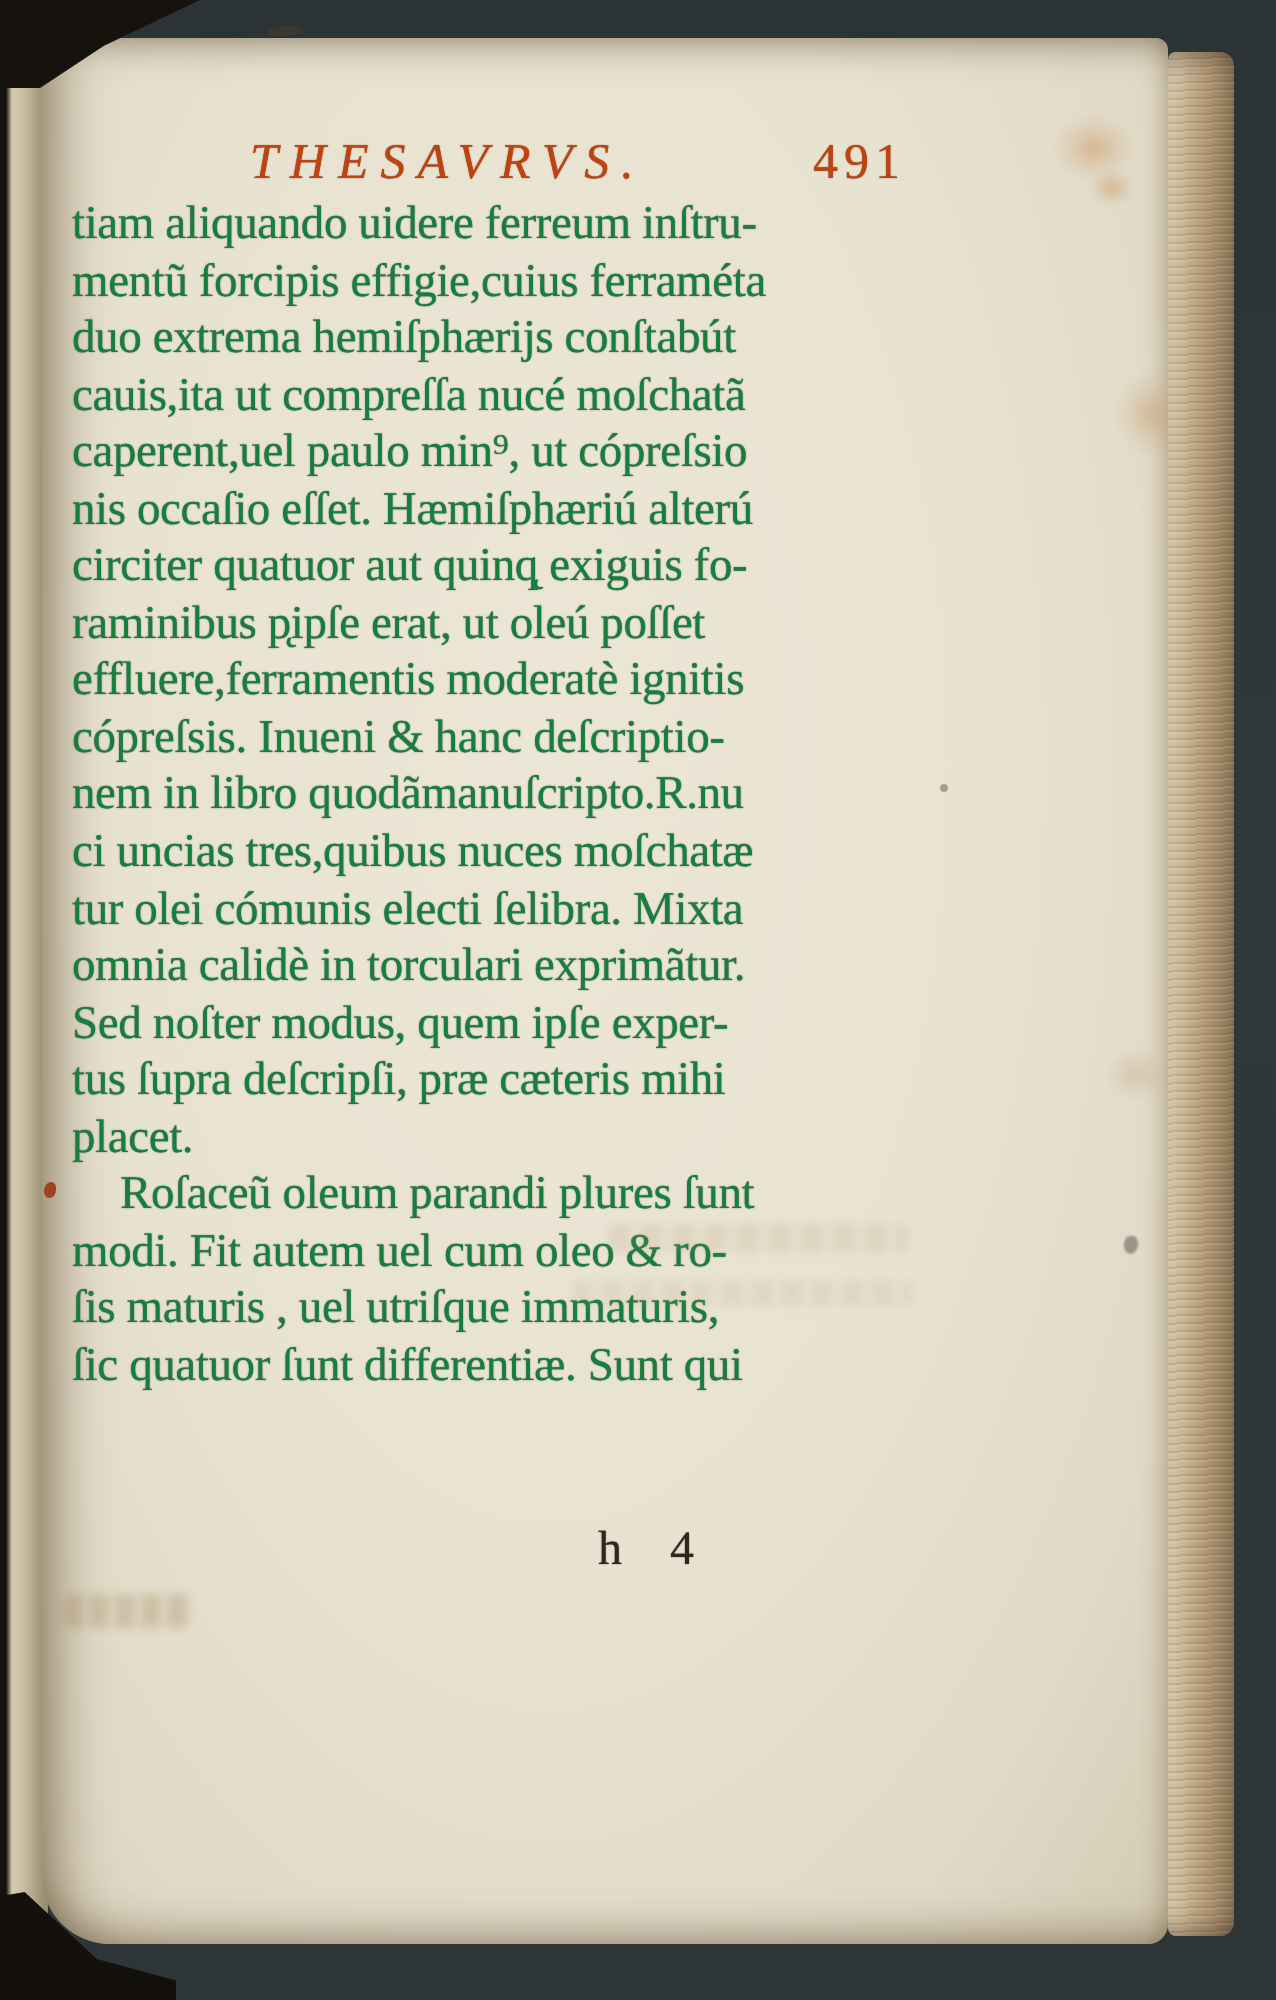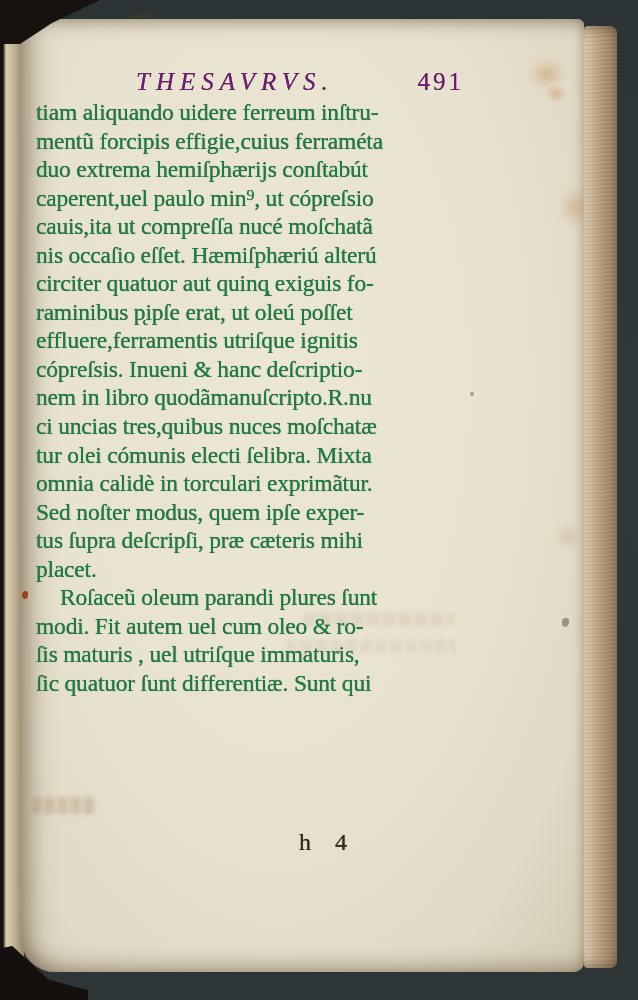--- a/index.html
+++ b/index.html
@@ -42,44 +42,44 @@
   .corner-bl{
     position:absolute;left:0;top:946px;width:88px;height:54px;background:#13100d;
     clip-path:polygon(0 4%,14% 0,55% 62%,100% 82%,100% 100%,0 100%);
   }
   .top-smudge{
     position:absolute;left:133px;top:13px;width:18px;height:5px;
     background:#41382c;border-radius:40%/60%;transform:rotate(-4deg);opacity:.8;
   }
   
   .header-row{
-    position:absolute;left:44px;top:68px;width:436px;
+    position:absolute;left:33px;top:68px;width:436px;
     display:flex;justify-content:space-between;align-items:baseline;
     padding-left:92px;padding-right:16px;box-sizing:border-box;
-    color:#701a75;
+    color:#c2410c;
   }
   .running-title{
     font-style:italic;font-size:25px;letter-spacing:6px;
     text-shadow:0 0 .6px rgba(47,38,28,.8);white-space:nowrap;
   }
   .page-number{
     font-size:25px;letter-spacing:3px;
     text-shadow:0 0 .6px rgba(47,38,28,.8);
   }
   
   .text-block{
     position:absolute;left:36px;top:98px;width:440px;
     font-size:23.5px;line-height:28.55px;color:#15803d;
     letter-spacing:-.2px;
     text-shadow:0 0 .7px rgba(47,38,28,.75);
   }
   .text-block .line{white-space:nowrap;}
   .text-block .line.indent{padding-left:24px;}
   .signature{
-    position:absolute;left:299px;top:829px;
+    position:absolute;left:299px;top:762px;
     font-size:24px;color:#2f261c;word-spacing:18px;
     text-shadow:0 0 .7px rgba(47,38,28,.75);
   }
   
   .fox{position:absolute;border-radius:50%;filter:blur(1.2px);}
   .fox-a{left:505px;top:38px;width:42px;height:34px;
     background:radial-gradient(closest-side,rgba(194,126,56,.38),rgba(194,126,56,.12) 60%,transparent);}
   .fox-b{left:524px;top:66px;width:22px;height:18px;
     background:radial-gradient(closest-side,rgba(188,118,50,.35),transparent);}
   .fox-c{left:536px;top:166px;width:36px;height:44px;
@@ -125,26 +125,26 @@
 
   <div class="header-row">
     <span class="running-title">THESAVRVS.</span>
     <span class="page-number">491</span>
   </div>
 
   <div class="text-block">
       <div class="line">tiam aliquando uidere ferreum inſtru-</div>
       <div class="line">mentũ forcipis effigie,cuius ferraméta</div>
       <div class="line">duo extrema hemiſphærijs conſtabút</div>
+      <div class="line">cauis,ita ut compreſſa nucé moſchatã</div>
       <div class="line">caperent,uel paulo min⁹, ut cópreſsio</div>
-      <div class="line">cauis,ita ut compreſſa nucé moſchatã</div>
       <div class="line">nis occaſio eſſet. Hæmiſphæriú alterú</div>
       <div class="line">circiter quatuor aut quinq̨ exiguis fo-</div>
       <div class="line">raminibus p̨ipſe erat, ut oleú poſſet</div>
-      <div class="line">effluere,ferramentis utriſque ignitis</div>
+      <div class="line">effluere,ferramentis moderatè ignitis</div>
       <div class="line">cópreſsis.  Inueni &amp; hanc deſcriptio-</div>
       <div class="line">nem in libro quodãmanuſcripto.R.nu</div>
       <div class="line">ci uncias tres,quibus nuces moſchatæ</div>
       <div class="line">tur olei cómunis electi ſelibra. Mixta</div>
       <div class="line">omnia calidè in torculari exprimãtur.</div>
       <div class="line">Sed noſter modus, quem ipſe exper-</div>
       <div class="line">tus ſupra deſcripſi, præ cæteris mihi</div>
       <div class="line">placet.</div>
       <div class="line indent">Roſaceũ oleum parandi plures ſunt</div>
       <div class="line">modi.   Fit autem uel cum oleo &amp; ro-</div>

